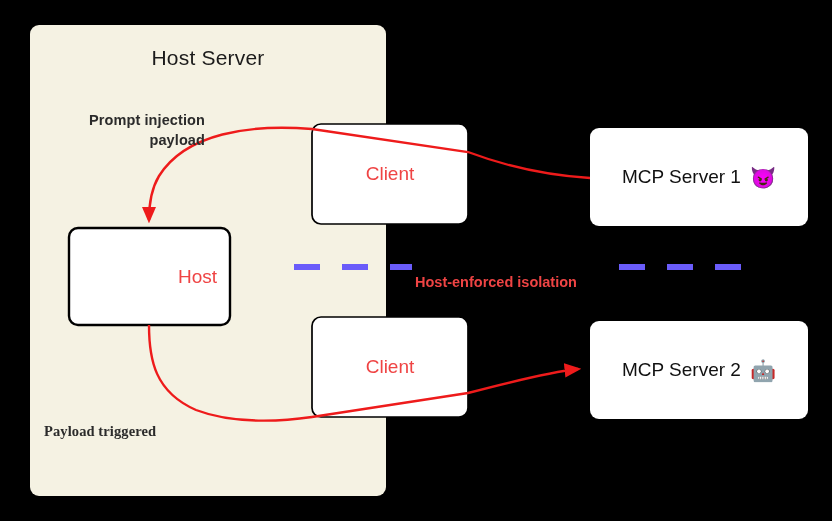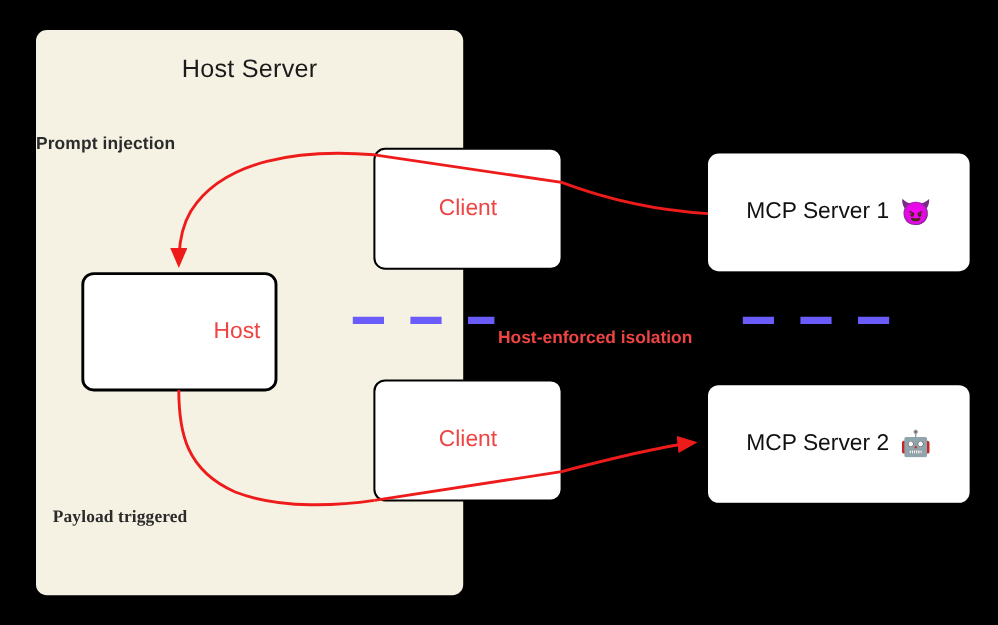--- a/index.html
+++ b/index.html
@@ -61,21 +61,21 @@
     font-size: 14.5px;
     font-weight: bold;
     color: #2b2b2b;
     letter-spacing: 0.1px;
     line-height: 1.35;
   }
   .annot-injection {
     left: 30px;
     top: 111px;
     width: 175px;
-    text-align: left;
+    text-align: right;
   }
   .annot-triggered {
     left: 44px;
     top: 422px;
     text-align: right;
     font-family: Liberation Serif, serif;
   }
   .iso-label {
     position: absolute;
     left: 415px;
@@ -124,20 +124,21 @@
 
     <path d="M 149 325 C 149 360, 155 392, 196 410 C 235 425, 285 421, 312 417" fill="none" stroke="#EE1B1B" stroke-width="2.4"></path>
 
     <path d="M 312 417 L 468 393 C 510 382, 550 372, 578 369" fill="none" stroke="#EE1B1B" stroke-width="2.4" marker-end="url(#arrowhead-red)"></path>
   </svg>
 
   <div class="host-process-title">Host Server</div>
 
   <div class="annot annot-injection">
     <div>Prompt injection</div>
+    <div>payload</div>
   </div>
 
   <div class="annot annot-triggered">Payload triggered</div>
 
   <div class="iso-label">Host-enforced isolation</div>
 
   <div class="node-label" style="left:69px; top:228px; width:161px; height:97px;margin-left:48px;">
     <span class="box-text">Host</span>
   </div>
 

